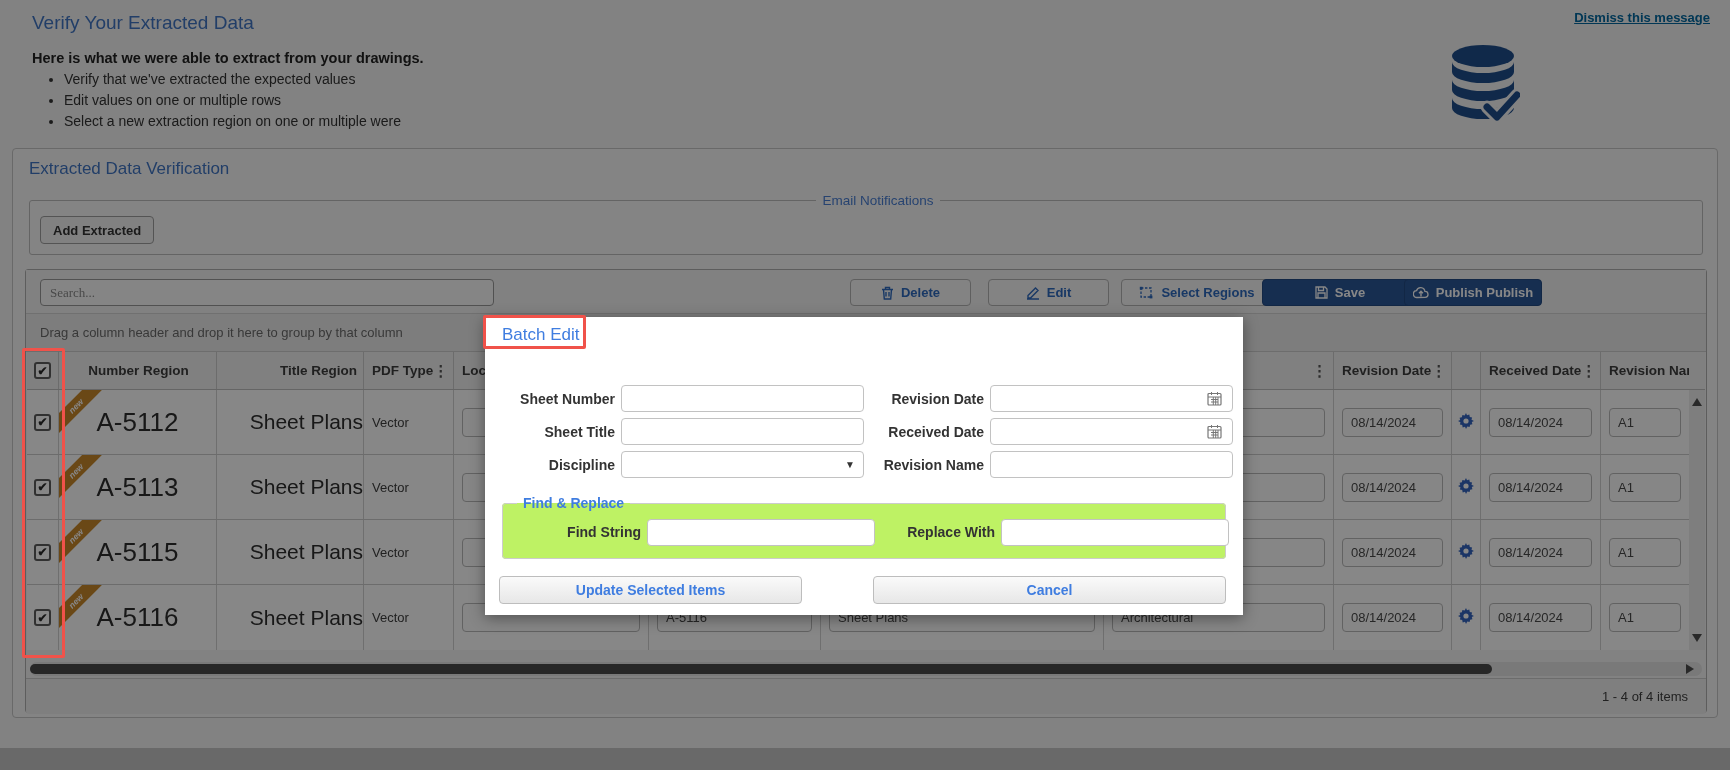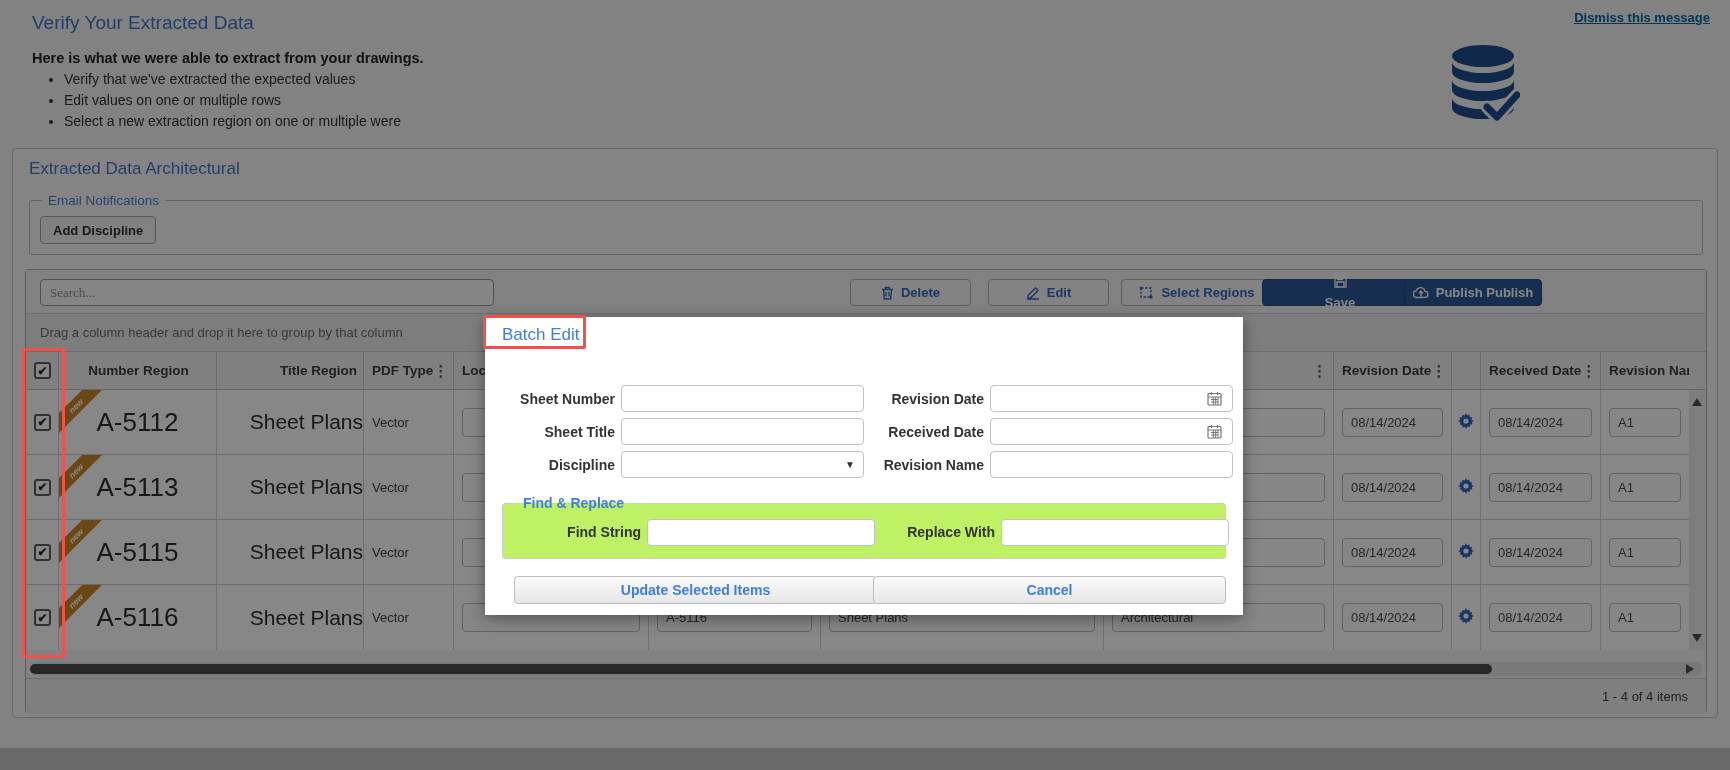--- a/index.html
+++ b/index.html
@@ -13,35 +13,35 @@
   .dismiss-link { position:absolute; right:20px; top:10px; font-size:13px; font-weight:bold; color:#0369a1; text-decoration:underline; cursor:pointer; }
   .banner-intro { position:absolute; left:32px; top:50px; font-size:14.5px; font-weight:bold; color:#222; }
   .banner-bullets { position:absolute; left:56px; top:71px; font-size:14px; color:#333; list-style:disc;margin-left:8px; }
   .banner-bullets li { margin-bottom:5px; }
   .db-icon { position:absolute; left:1450px; top:45px; }
 
   
   .panel { position:absolute; left:12px; top:148px; width:1706px; height:570px; background:#fafafa; border:1px solid #c6c6c6; border-radius:4px; }
   .panel-title { position:absolute; left:16px; top:10px; font-size:17px; color:#4176c4; }
   .email-fieldset { position:absolute; left:16px; top:44px; width:1674px; height:62px; border:1px solid #bdbdbd; border-radius:3px; }
-  .email-fieldset legend { margin-left:12px; padding:0 6px; font-size:13.5px; color:#4a7fd4; }
+  .email-fieldset legend { margin-left:12px; padding:0 6px; font-size:13.5px; color:#4a7fd4;text-align:center; }
   .add-recipients { position:absolute; left:10px; top:8px; height:28px; padding:0 12px; font-family:inherit; font-size:13px; font-weight:bold; color:#333; background:#f4f4f4; border:1px solid #9f9f9f; border-radius:4px; cursor:pointer; }
 
   
   .grid-box { position:absolute; left:12px; top:120px; width:1682px; height:444px; background:#f6f6f6; border:1px solid #b0b0b0; border-radius:3px; }
   .grid-toolbar { position:absolute; left:0; top:0; width:100%; height:44px; background:#f4f4f4; border-bottom:1px solid #d4d4d4; }
   .search-input { position:absolute; left:14px; top:9px; width:454px; height:27px; border:1px solid #9a9a9a; border-radius:4px; padding:0 9px; font-family:Liberation Serif, serif; font-size:13px; color:#444; background:#fcfcfc; }
   .search-input::placeholder { color:#8a8a8a; }
   .tb-btn { position:absolute; top:9px; height:27px; border-radius:4px; font-family:inherit; font-size:13px; font-weight:bold; cursor:pointer; display:flex; align-items:center; justify-content:center; gap:7px; }
   .tb-light { background:#f7f7f7; border:1px solid #b3b3b3; color:#2f6bbf; }
   .tb-navy { background:#2b5797; border:1px solid #234a82; color:#fff; }
   .btn-delete { left:824px; width:121px; }
   .btn-edit { left:962px; width:121px; }
   .btn-regions { left:1095px; width:152px; }
-  .btn-save { left:1236px; width:156px;flex-direction:column; }
+  .btn-save { left:1236px; width:156px; }
   .btn-publish { left:1378px; width:138px; }
   .tb-btn svg { flex:0 0 auto; }
 
   .group-bar { position:absolute; left:0; top:44px; width:100%; height:38px; background:#ededed; border-bottom:1px solid #cfcfcf; font-size:13px; color:#6b6b6b; line-height:38px; padding-left:14px; }
 
   
   .hrow { position:absolute; left:1px; top:82px; width:1678px; height:38px; display:flex; background:#f1f1f1; border-bottom:1px solid #bfbfbf; }
   .hcell { position:relative; height:100%; border-right:1px solid #cccccc; display:flex; align-items:center; padding:0 6px 0 8px; font-size:13.5px; font-weight:bold; color:#3e3e3e; overflow:hidden; white-space:nowrap; }
   .hcell .menu-dots { margin-left:auto; font-weight:bold; color:#555; font-size:15px; cursor:pointer; }
   .rows { position:absolute; left:1px; top:120px; width:1678px; height:260px; background:#ffffff; }
@@ -93,21 +93,21 @@
   .di-1 { left:722px; top:74px; } .di-2 { left:722px; top:107px; }
   .fr-fieldset { position:absolute; left:17px; top:178px; width:724px; height:64px; background:#bef264; border:1px solid #cccccc; border-radius:4px; }
   .fr-fieldset legend { margin-left:14px; padding:0 6px; font-size:14px; font-weight:bold; color:#3f7de0; }
   .fr-label { position:absolute; top:13px; font-size:14px; font-weight:bold; color:#333; text-align:right; }
   .fr-lab-find { left:20px; width:118px; }
   .fr-lab-repl { left:390px; width:102px; }
   .fr-input { position:absolute; top:8px; width:228px; height:27px; border:1px solid #c2c2c2; border-radius:4px; font-family:inherit; font-size:13px; padding:0 8px; }
   .fr-in-find { left:144px; }
   .fr-in-repl { left:498px; }
   .m-btn { position:absolute; top:259px; height:28px; border:1px solid #bdbdbd; border-radius:4px; background:linear-gradient(#fafafa,#e7e7e7); font-family:inherit; font-size:14px; font-weight:bold; color:#3f7de0; cursor:pointer; }
-  .btn-update { left:29px; width:363px; }
+  .btn-update { left:14px; width:303px; }
   .btn-cancel { left:388px; width:353px; }
 
   
   .anno { position:absolute; border:3px solid #f0524a; border-radius:2px; z-index:200; pointer-events:none; }
   .anno-cb { left:22px; top:348px; width:43px; height:310px; }
   .anno-be { left:483px; top:315px; width:103px; height:34px; }
 </style>
 </head>
 <body>
 
@@ -128,25 +128,25 @@
         <path d="M2 17 a31 11 0 0 0 62 0 v10 a31 11 0 0 1 -62 0 z" fill="#1f4e8c"></path>
         <path d="M2 35 a31 11 0 0 0 62 0 v10 a31 11 0 0 1 -62 0 z" fill="#1f4e8c"></path>
         <path d="M2 53 a31 11 0 0 0 62 0 v10 a31 11 0 0 1 -62 0 z" fill="#1f4e8c"></path>
         <path d="M37 62 l10 10 l20 -22" fill="none" stroke="#f5f5f5" stroke-width="13" stroke-linecap="round" stroke-linejoin="round"></path>
         <path d="M37 62 l10 10 l20 -22" fill="none" stroke="#1f4e8c" stroke-width="7" stroke-linecap="round" stroke-linejoin="round"></path>
       </svg>
     </span>
   </div>
 
   <div class="panel">
-    <div class="panel-title">Extracted Data Architectural</div>
+    <div class="panel-title">Extracted Data Verification</div>
 
     <fieldset class="email-fieldset">
       <legend>Email Notifications</legend>
-      <button class="add-recipients">Add Discipline</button>
+      <button class="add-recipients">Add Extracted</button>
     </fieldset>
 
     <div class="grid-box">
 
       <div class="grid-toolbar">
         <input class="search-input" placeholder="Search..." style="">
         <button class="tb-btn tb-light btn-delete">
           <svg width="13" height="14" viewBox="0 0 13 14" fill="none" stroke="#2f6bbf" stroke-width="1.4">
               <path d="M1 3.5 h11 M4.5 3.5 v-2 h4 v2 M2.5 3.5 l0.8 9.5 h6.4 l0.8-9.5 M5 6 v4.5 M8 6 v4.5"></path>
             </svg>

